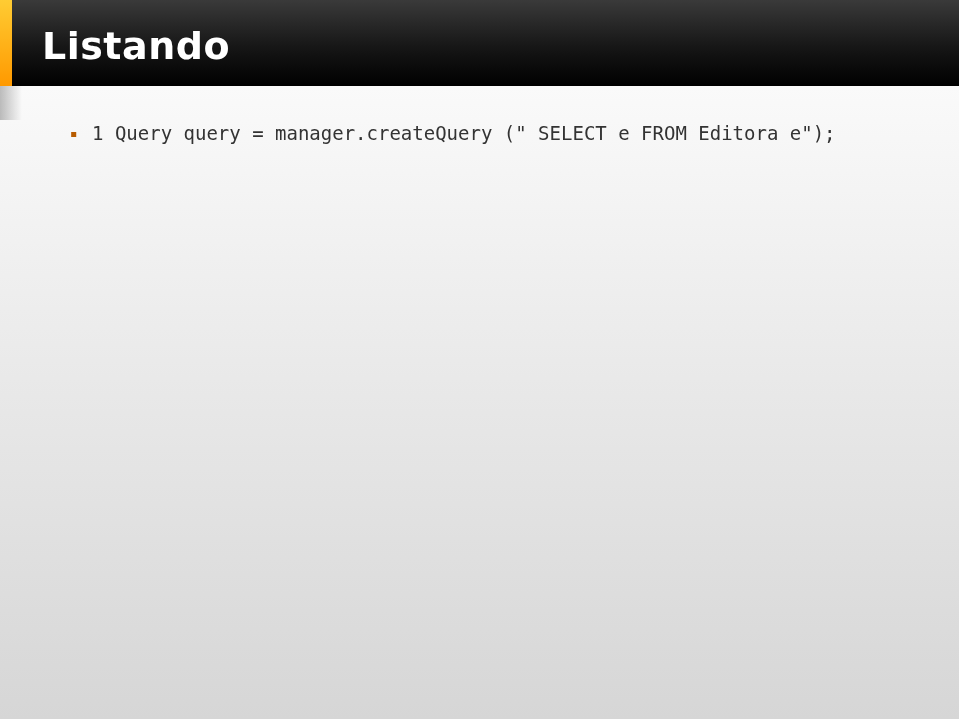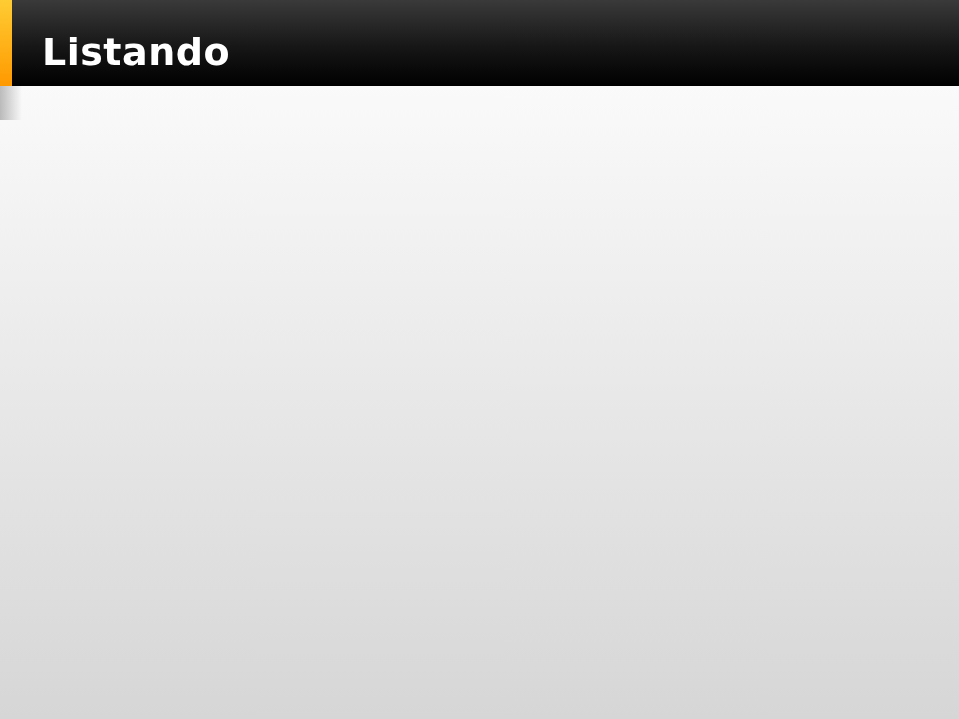--- a/index.html
+++ b/index.html
@@ -33,21 +33,21 @@
     top: 86px;
     width: 22px;
     height: 34px;
     background: linear-gradient(to right, rgba(0,0,0,0.25), rgba(0,0,0,0));
     pointer-events: none;
   }
 
   .title {
     position: absolute;
     left: 42px;
-    top: 30px;
+    top: 24px;
     color: #ffffff;
     font-size: 38px;
     font-weight: 700;
     letter-spacing: 0.5px;
   }
 
   .content {
     padding: 32px 48px 0 70px;
   }
 
@@ -74,13 +74,14 @@
 </head>
 <body>
 
 <div class="header">
   <div class="accent"></div>
   <div class="title">Listando</div>
 </div>
 <div class="accent-shadow"></div>
 
 <div class="content">
+  <div class="code-line">1 Query query = manager.createQuery (" SELECT e FROM Editora e");</div>
 </div>
 
 </body></html>

